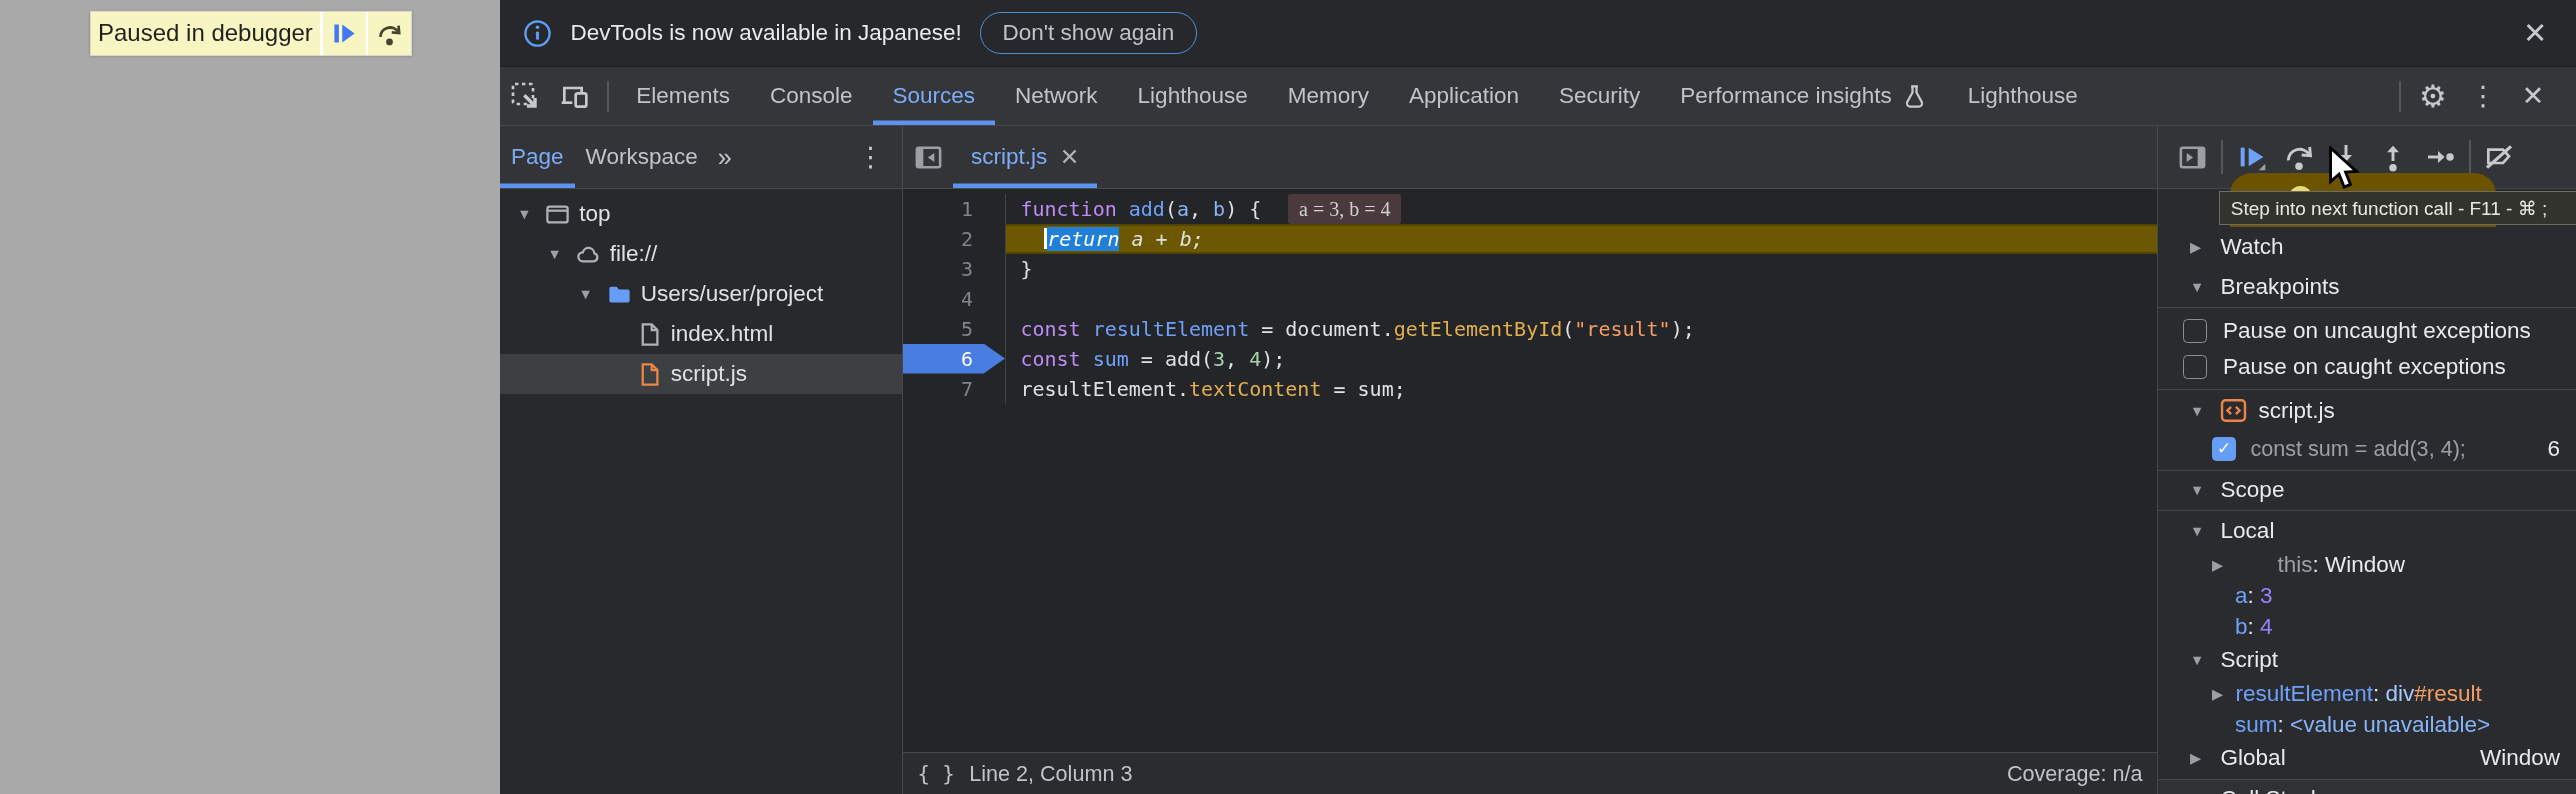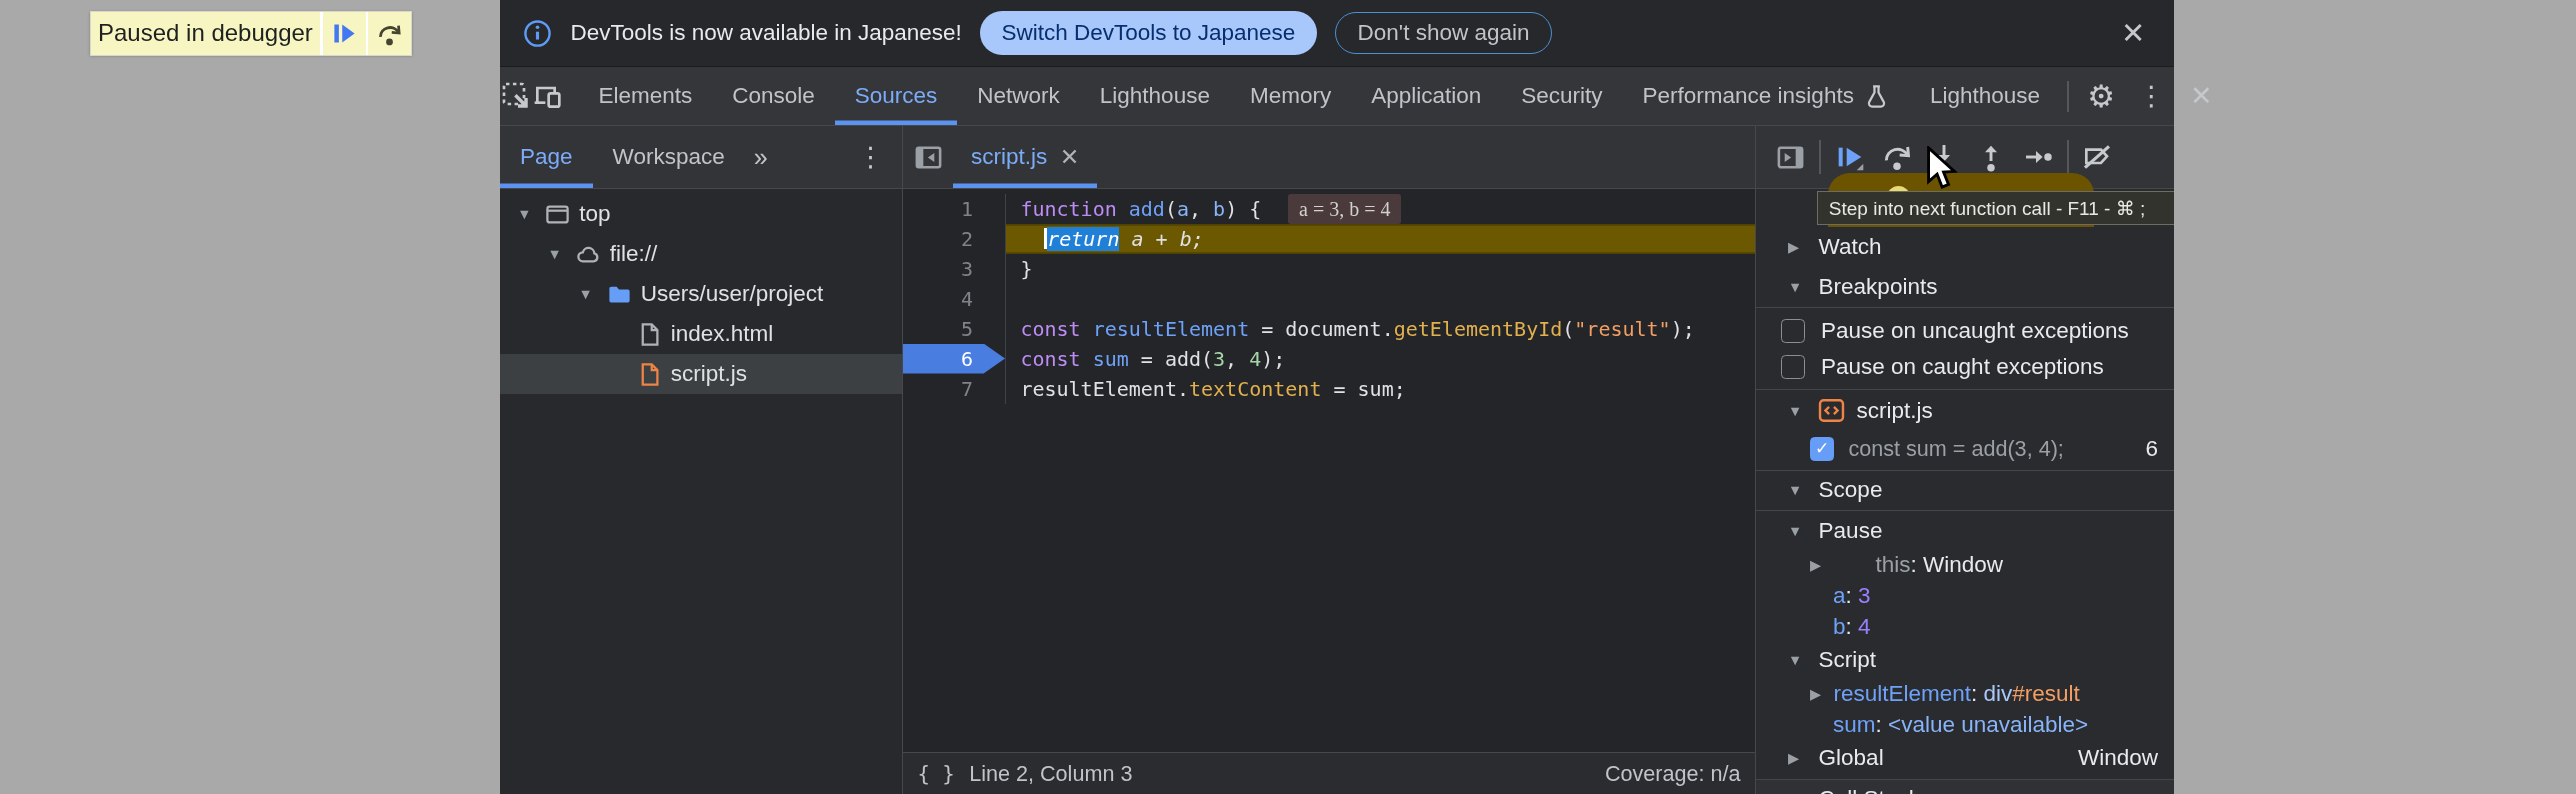--- a/index.html
+++ b/index.html
@@ -16,21 +16,21 @@
   .paused-overlay {
     position:absolute; left:90px; top:10.8px; height:45px;
     display:flex; align-items:stretch; gap:2.7px;
     background:#ffffff; border:0.9px solid #d8d8c8; box-shadow:0 0.9px 2.7px rgba(0,0,0,.25);
   }
   .paused-overlay .cell { background:#f7f6c2; display:flex; align-items:center; justify-content:center; }
   .paused-overlay .txt { padding:0 7px; color:#1f2020; font-size:24px; }
   .paused-overlay .btn { width:43px; cursor:pointer; }
 
   
-  .devtools { position:absolute; left:500px; top:0; width:1674px; height:795px;
+  .devtools { position:absolute; left:500px; top:0; width:2076px; height:795px;
     background:#5eead4; display:flex; flex-direction:column; }
 
   
   .lang-banner { height:67px; flex:none; background:#27282b; border-bottom:0.9px solid #1c1d1f;
     display:flex; align-items:center; gap:18px; padding:0 23.4px; }
   .lang-banner .msg { color:#e8eaed; font-size:22.5px; }
   .pill-btn { background:#a8c7fa; color:#072e6f; border:none; border-radius:898px;
     font-size:22.5px; padding:9px 21.6px; font-family:inherit; cursor:pointer; white-space:nowrap; }
   .ghost-btn { background:transparent; color:#c0c4c9; border:1.8px solid #4b90d2; border-radius:898px;
     font-size:22.5px; padding:7.2px 21.6px; font-family:inherit; cursor:pointer; white-space:nowrap; }
@@ -47,21 +47,21 @@
   .icon-txt { color:#c5c8cc; cursor:pointer; text-align:center; }
 
   
   .panels { flex:1; display:flex; min-height:0; }
 
   
   .nav-panel { width:403px; flex:none; background:#28292c; border-right:1.8px solid #47484c;
     display:flex; flex-direction:column; }
   .subbar { height:63px; flex:none; background:#333438; border-bottom:1.8px solid #47484c;
     display:flex; align-items:stretch; }
-  .nav-tab { display:flex; align-items:center; padding:0 20px; color:#c0c4c9; cursor:pointer; }
+  .nav-tab { display:flex; align-items:center; padding:0 11px; color:#c0c4c9; cursor:pointer; }
   .nav-tab.active { color:#7cacf8; box-shadow:inset 0 -4.5px 0 #5c93f0; }
   .nav-more { display:flex; align-items:center; color:#c0c4c9; font-size:25px; padding:0 9px; cursor:pointer; }
   .nav-kebab { margin-left:auto; display:flex; align-items:center; padding:0 18px; color:#c5c8cc; font-size:27px; cursor:pointer; }
   .tree { padding-top:5.4px; }
   .tree-row { height:40px; display:flex; align-items:center; gap:7.2px; cursor:pointer; color:#dfe1e5; }
   .tree-row.selected { background:#3c4043; }
   .tree-exp { width:23.4px; text-align:center; color:#9aa0a6; font-size:14.4px; flex:none; }
   .tree-ico { width:29px; flex:none; display:flex; justify-content:center; }
 
   
@@ -160,21 +160,20 @@
 
   <div class="lang-banner">
     <span>
       <svg width="29" height="29" viewBox="0 0 24 24" fill="none" stroke="#5e9bf5" stroke-width="2">
           <circle cx="12" cy="12" r="10"></circle>
           <line x1="12" y1="10.5" x2="12" y2="17" stroke-width="2.6"></line>
           <circle cx="12" cy="6.8" r="1.5" fill="#5e9bf5" stroke="none"></circle>
         </svg>
     </span>
     <span class="msg">DevTools is now available in Japanese!</span>
-    <button class="pill-btn">Switch DevTools to Japanese</button>
     <button class="ghost-btn">Don't show again</button>
     <span class="x-btn">✕</span>
   </div>
 
   <div class="main-tabbar">
     <span class="tool-ic">
       <svg width="32" height="32" viewBox="0 0 24 24" fill="none" stroke="#c7cacd" stroke-width="2" stroke-dasharray="2.6 2.6">
           <rect x="3" y="3" width="15" height="15" rx="1.5"></rect>
           <path d="M11.5 11.5 L19 19" stroke-dasharray="none" stroke-width="2.6"></path>
           <path d="M19.5 13.5 L19.5 19.5 L13.5 19.5" stroke-dasharray="none" stroke-width="2.6"></path>
@@ -449,21 +448,21 @@
               <span class="lineno">6</span>
             </div>
           </div>
         <div class="sec-h hdiv">
           <span class="tri">▼</span>
           <span>Scope</span>
         </div>
         <div class="hdiv" id="scope-rows" style="padding:2.7px 0">
             <div class="scope-group">
               <span class="tri">▼</span>
-              <span style="color: rgb(232, 234, 237);">Pause</span>
+              <span style="color: rgb(232, 234, 237);">Local</span>
             </div>
             <div class="scope-row">
               <span class="tri">▶</span>
               <span class="sv-muted">this</span>
               <span class="sv-colon">:&nbsp;</span>
               <span class="sv-plain">Window</span>
             </div>
             <div class="scope-row noexp">
               <span class="sv-name">a</span>
               <span class="sv-colon">:&nbsp;</span>

